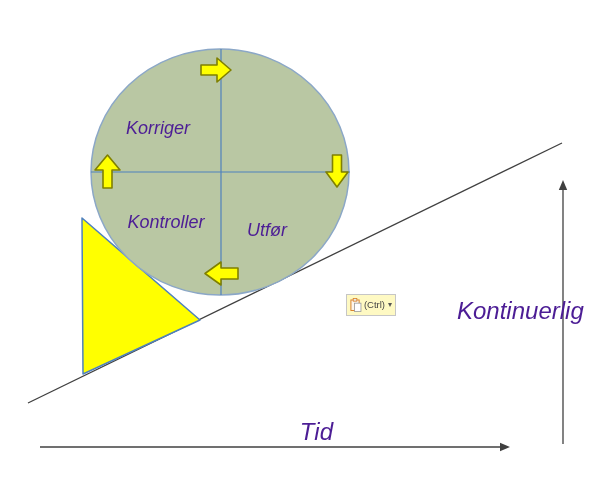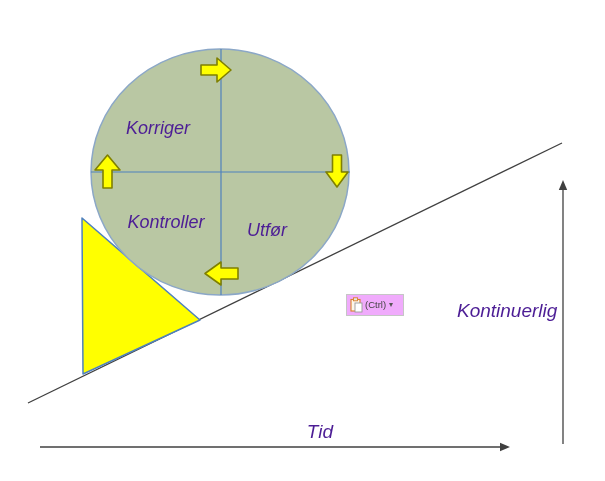--- a/index.html
+++ b/index.html
@@ -19,28 +19,28 @@
     user-select:none;
     font-style:italic;
   }
   .quad{
     font-size:18px;
     width:110px;
     text-align:center;
     line-height:22px;
   }
   .wedge-line{font-size:18px;line-height:23px;text-align:left;}
-  .big{font-size:19px;line-height:23px;}
+  .big{font-size:24px;line-height:23px;}
   #tid-label{width:80px;text-align:right;}
   
   #paste-btn{
     position:absolute;
     left:346px;top:294px;
-    width:58px;height:22px;
-    background:#f0abfc;
+    width:50px;height:22px;
+    background:#fef9c3;
     border:1px solid #c6c6c6;
     box-sizing:border-box;
     display:flex;
     align-items:center;
     gap:2px;
     padding:0 3px;
     cursor:pointer;
   }
   #paste-btn .ctrl-txt{
     font-size:9.5px;

